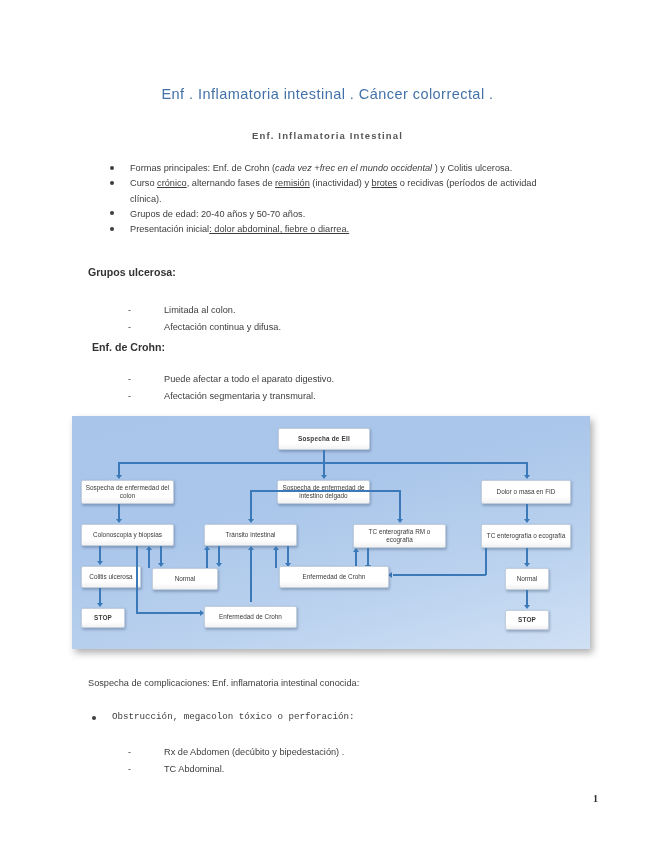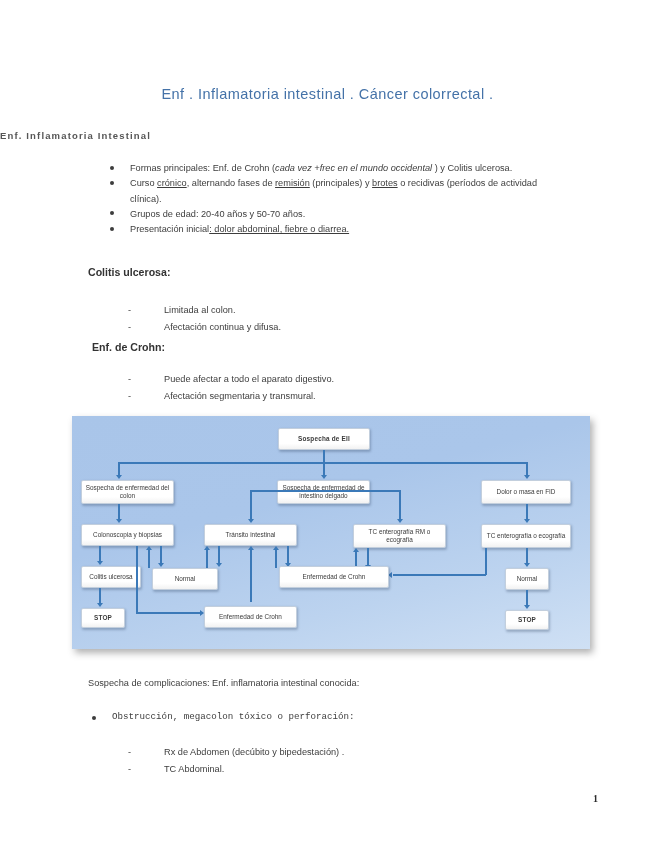--- a/index.html
+++ b/index.html
@@ -33,21 +33,21 @@
     font-size: 14.5px;
     color: #4472a8;
     letter-spacing: .45px;
     white-space: nowrap;
   }
   .doc-subtitle {
     position: absolute;
     top: 130px;
     left: 0;
     width: 655px;
-    text-align: left;
+    text-align: center;
     font-size: 9.5px;
     font-weight: bold;
     color: #565656;
     letter-spacing: 1.15px;
   }
 
   
   .bullets {
     position: absolute;
     top: 161px;
@@ -214,36 +214,36 @@
 
   <div class="bullets">
 
     <div class="bullet-row">
       <span class="dot"></span>
       <span>Formas principales: Enf. de Crohn (</span><span class="it">cada vez +frec en el mundo occidental </span><span>)  y Colitis ulcerosa.</span>
     </div>
 
     <div class="bullet-row">
       <span class="dot"></span>
-      <span> Curso </span><span class="ul">crónico</span><span>, alternando fases de </span><span class="ul">remisión</span><span> (principales) y </span><span class="ul">brotes</span><span> o recidivas (períodos de actividad clínica).</span>
+      <span> Curso </span><span class="ul">crónico</span><span>, alternando fases de </span><span class="ul">remisión</span><span> (inactividad) y </span><span class="ul">brotes</span><span> o recidivas (períodos de actividad clínica).</span>
     </div>
 
     <div class="bullet-row">
       <span class="dot"></span>
       <span> Grupos de edad:  20-40 años y  50-70 años.</span>
     </div>
 
     <div class="bullet-row">
       <span class="dot"></span>
       <span>Presentación inicial</span><span class="ul">: dolor abdominal, fiebre o diarrea.</span>
     </div>
 
   </div>
 
-  <div class="sec-head h1">Colitis ulcerosa:</div>
+  <div class="sec-head h1">Grupos ulcerosa:</div>
   <div class="dashes d1">
     <div class="dash-row">
       <span class="dash">-</span>
       <span> Limitada al colon.</span>
     </div>
     <div class="dash-row">
       <span class="dash">-</span>
       <span>Afectación continua y difusa.</span>
     </div>
   </div>

